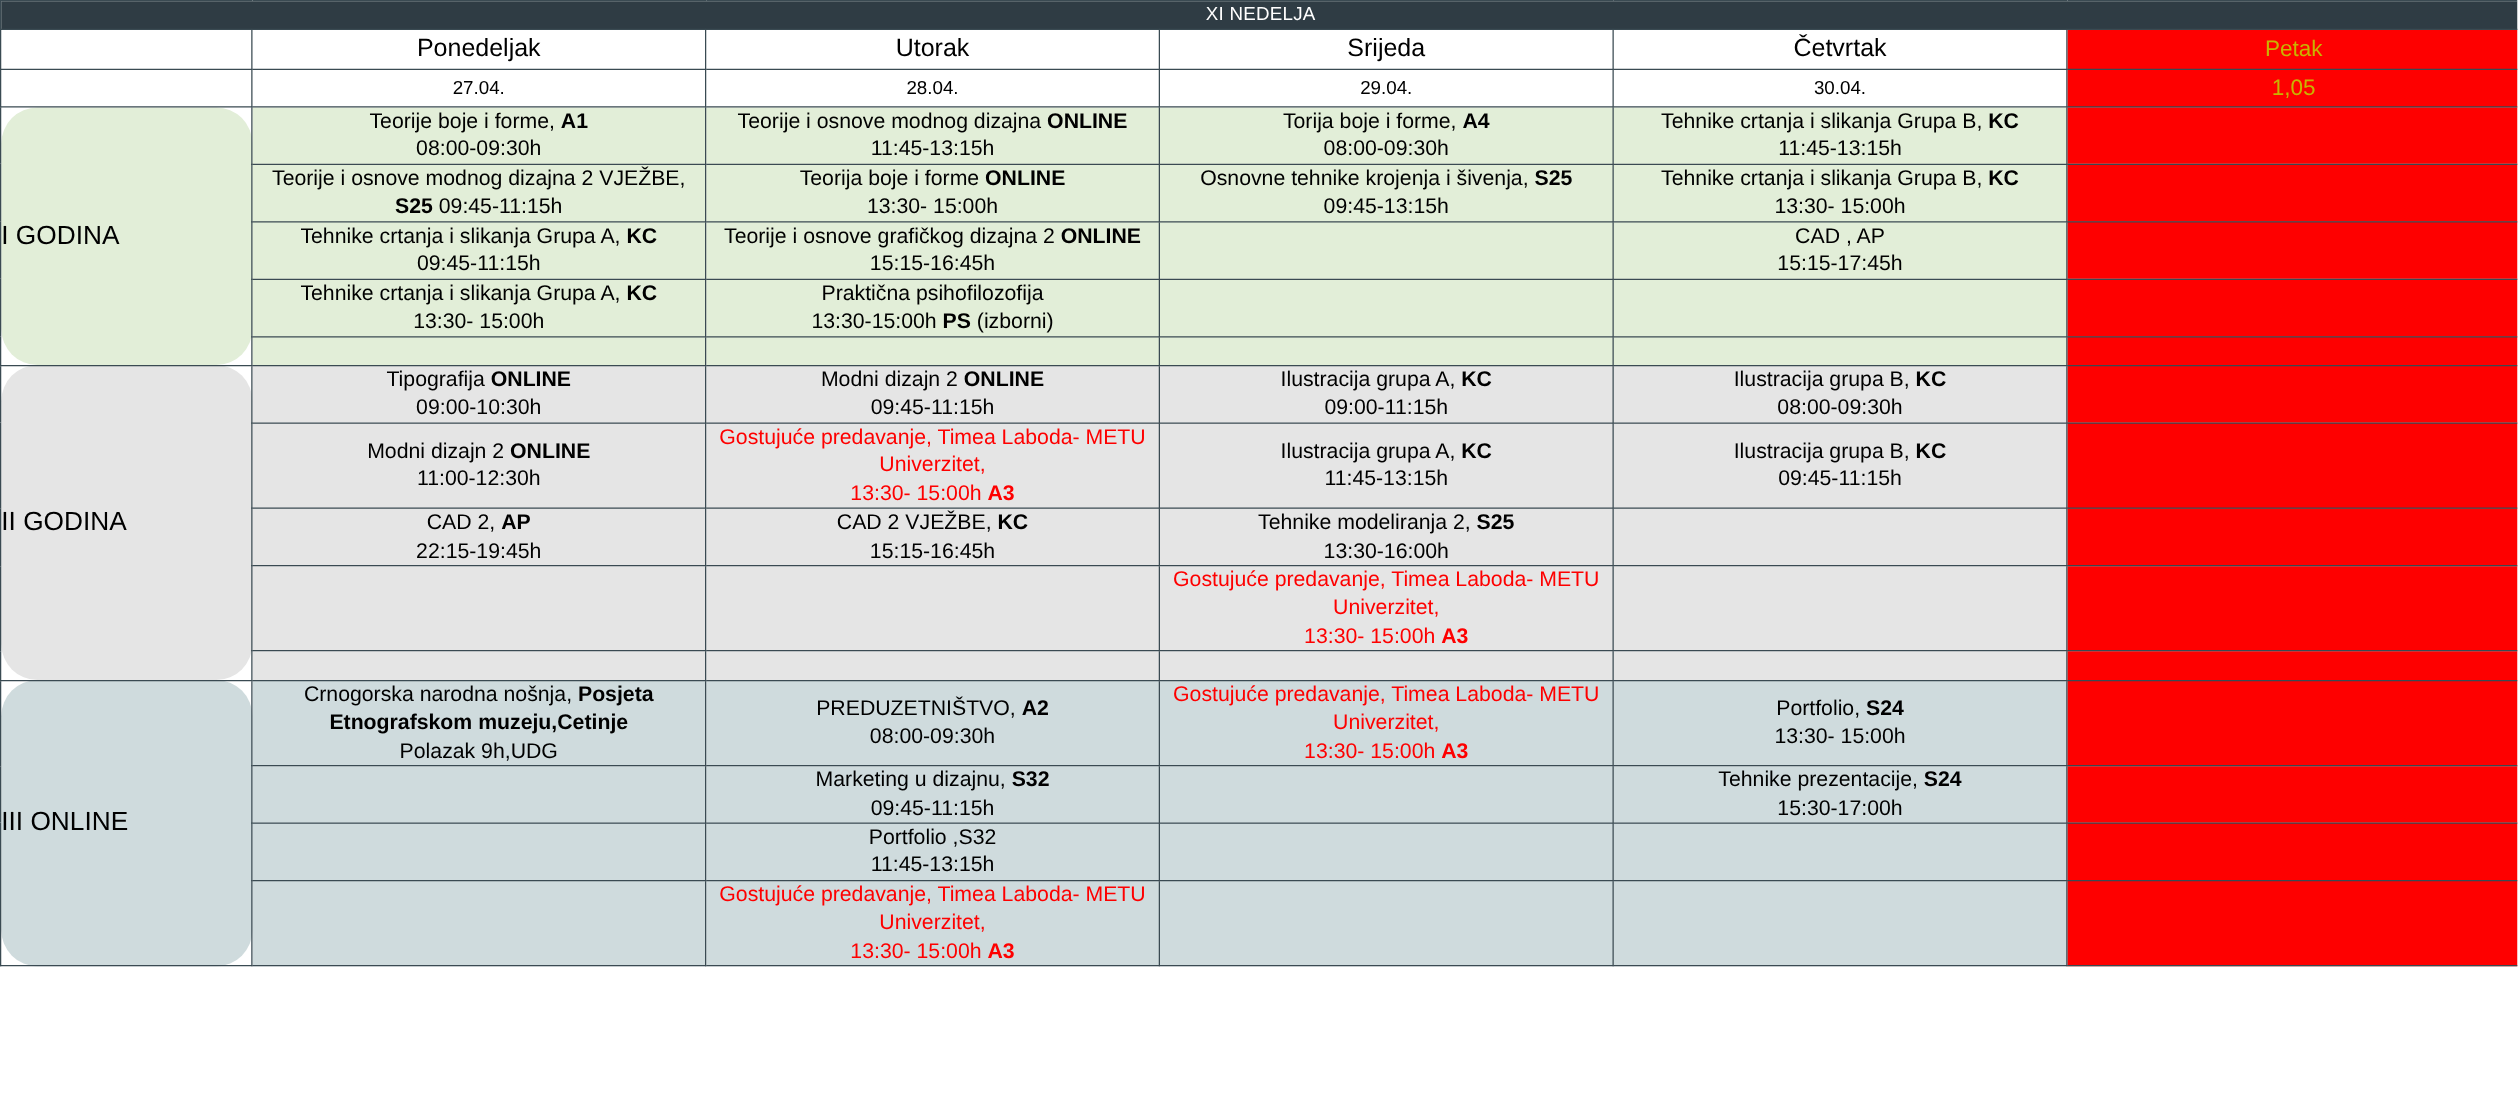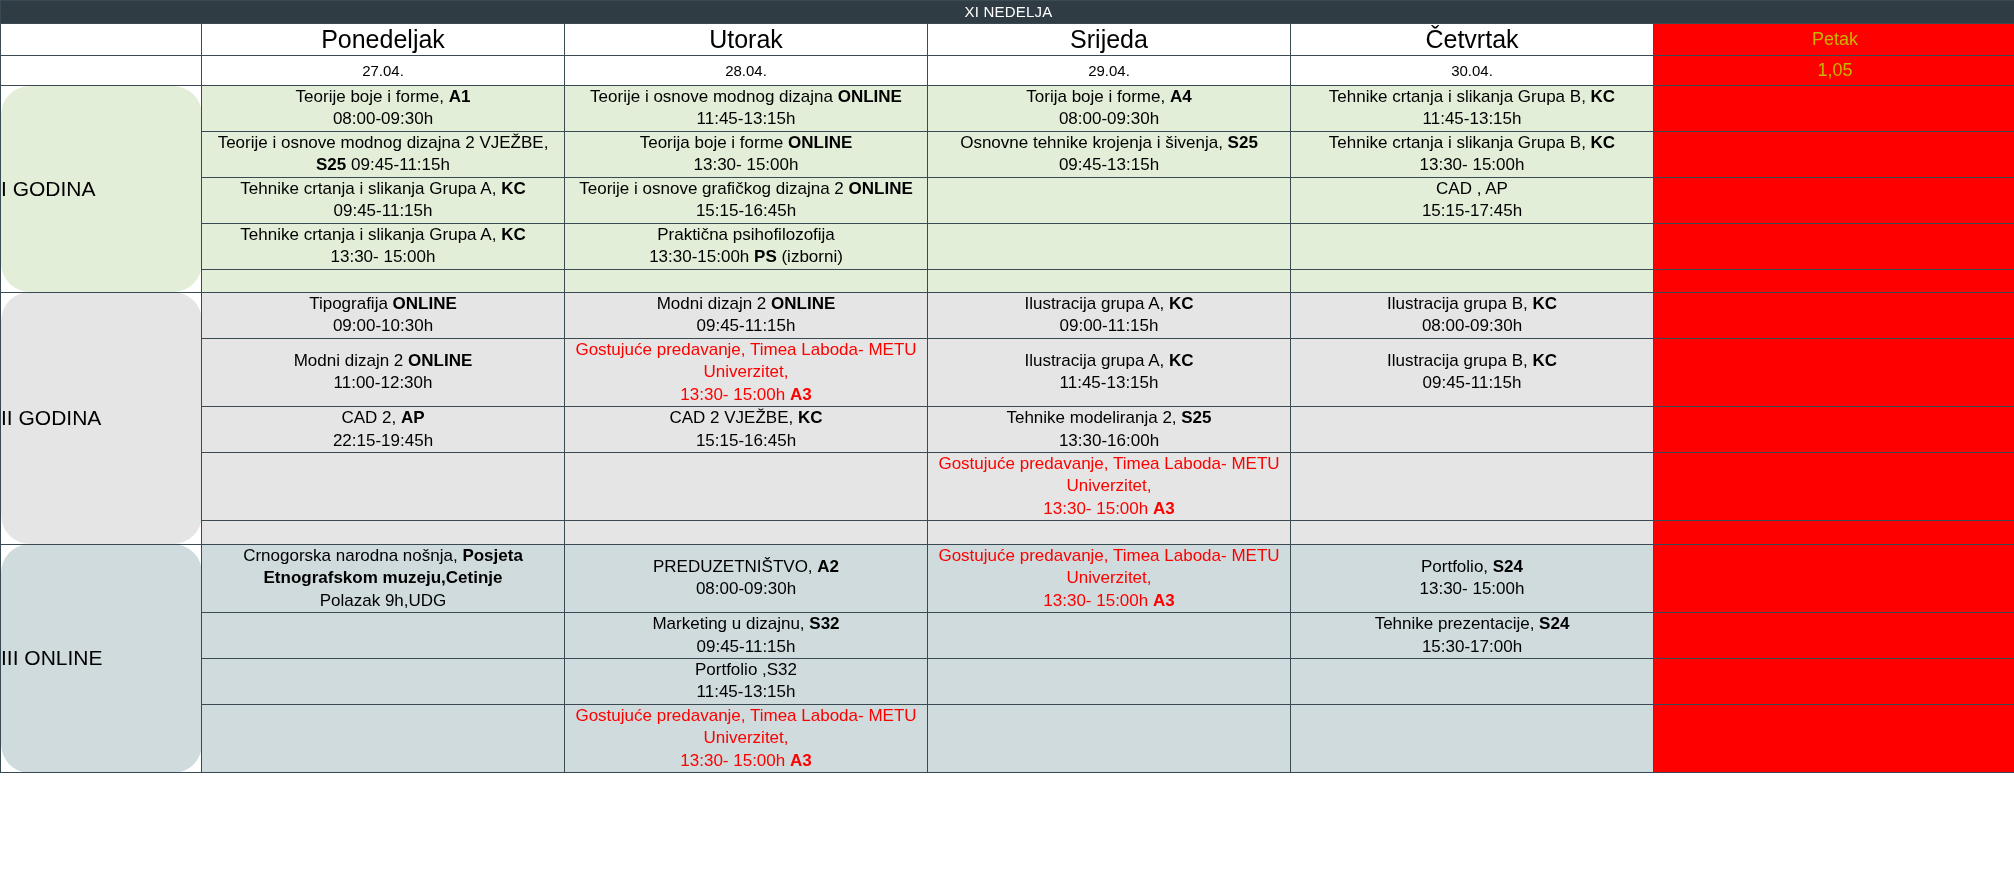--- a/index.html
+++ b/index.html
@@ -36,21 +36,21 @@
     font-size: 15px;
     font-weight: bold;
     text-align: center;
     height: 22px;
     line-height: 22px;
     letter-spacing: .2px;
   }
   .dayhead {
     background: #ffffff;
     color: #000000;
-    font-size: 25px;
+    font-size: 20px;
     font-weight: bold;
     text-align: center;
     height: 32px;
   }
   .datehead {
     background: #ffffff;
     color: #000000;
     font-size: 15px;
     font-weight: bold;
     text-align: center;

